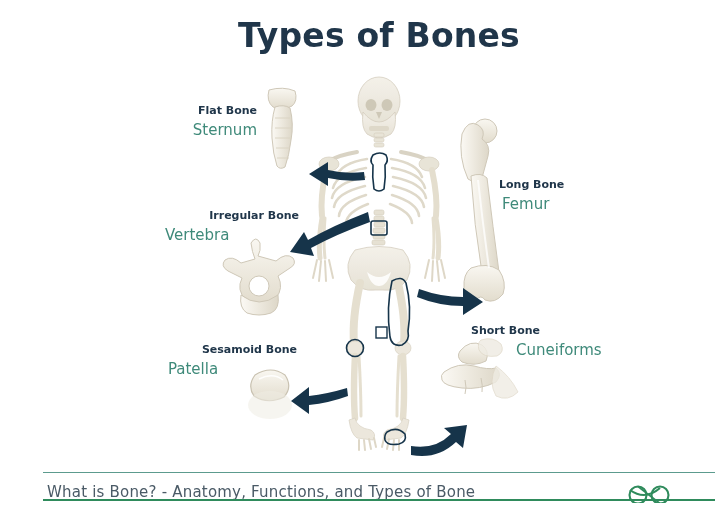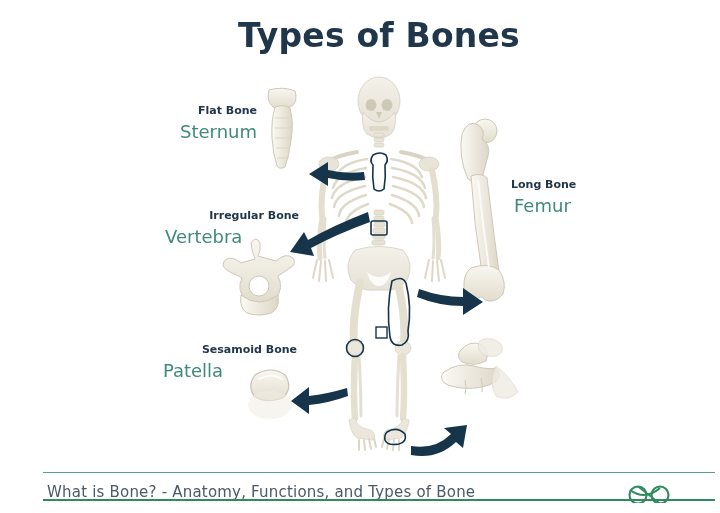--- a/index.html
+++ b/index.html
@@ -33,21 +33,21 @@
     position: absolute;
     white-space: nowrap;
   }
   .label-main {
     font-size: 11px;
     font-weight: 700;
     color: #20364a;
     line-height: 1.15;
   }
   .label-sub {
-    font-size: 18px;
+    font-size: 15px;
     font-weight: 400;
     color: #3f8a7a;
     line-height: 1.2;
     margin-top: 3px;
   }
   .align-right { text-align: right; }
   .align-left  { text-align: left; }
 
   
   .art {
@@ -294,25 +294,29 @@
   <div class="label-group align-right" style="left:70px; top:344px; width:208px;">
     <div class="label-main">Sesamoid Bone</div>
     <div class="label-sub" style="text-align:center;">Patella</div>
   </div>
 
   <div class="label-group align-right" style="left:88px; top:210px; width:192px;">
     <div class="label-main">Irregular Bone</div>
     <div class="label-sub" style="text-align:left; margin-left:58px;">Vertebra</div>
   </div>
 
-  <div class="label-group align-left" style="left:492px; top:179px; width:160px;">
+  <div class="label-group align-left" style="left:480px; top:179px; width:160px;">
     <div class="label-main">Long Bone</div>
     <div class="label-sub" style="margin-left:3px;">Femur</div>
   </div>
 
+  <div class="label-group align-left" style="left:452px; top:325px; width:170px;">
+    <div class="label-main">Short Bone</div>
+    <div class="label-sub" style="margin-left:45px;">Cuneiforms</div>
+  </div>
 
   <div id="footer-rule"></div>
   <div id="footer-text">What is Bone? - Anatomy, Functions, and Types of Bone</div>
   <div id="footer-rule-2"></div>
 
   <svg id="logo" viewBox="0 0 56 26">
     <g fill="none" stroke="#2f8b5c" stroke-width="2.1">
       <circle cx="15" cy="14" r="8.5"></circle>
       <circle cx="37" cy="14" r="8.5"></circle>
       <path d="M7 9 q15 11 30 -2" stroke-width="2.1"></path>

